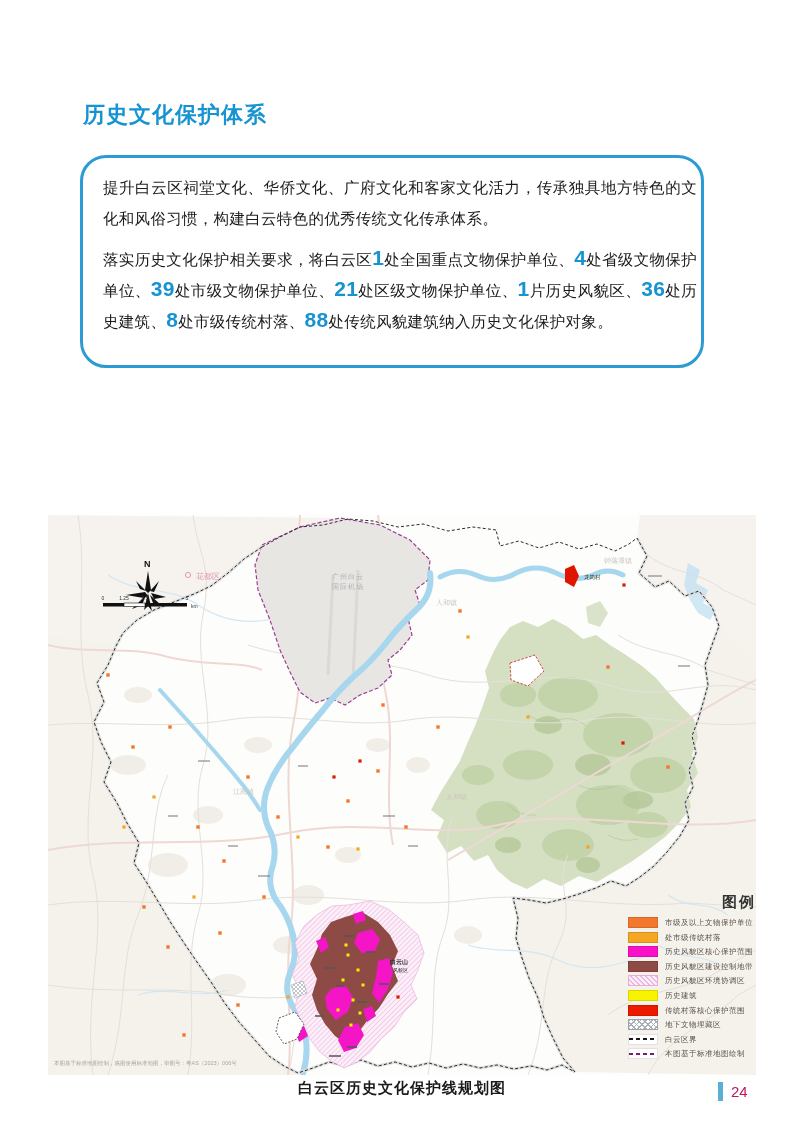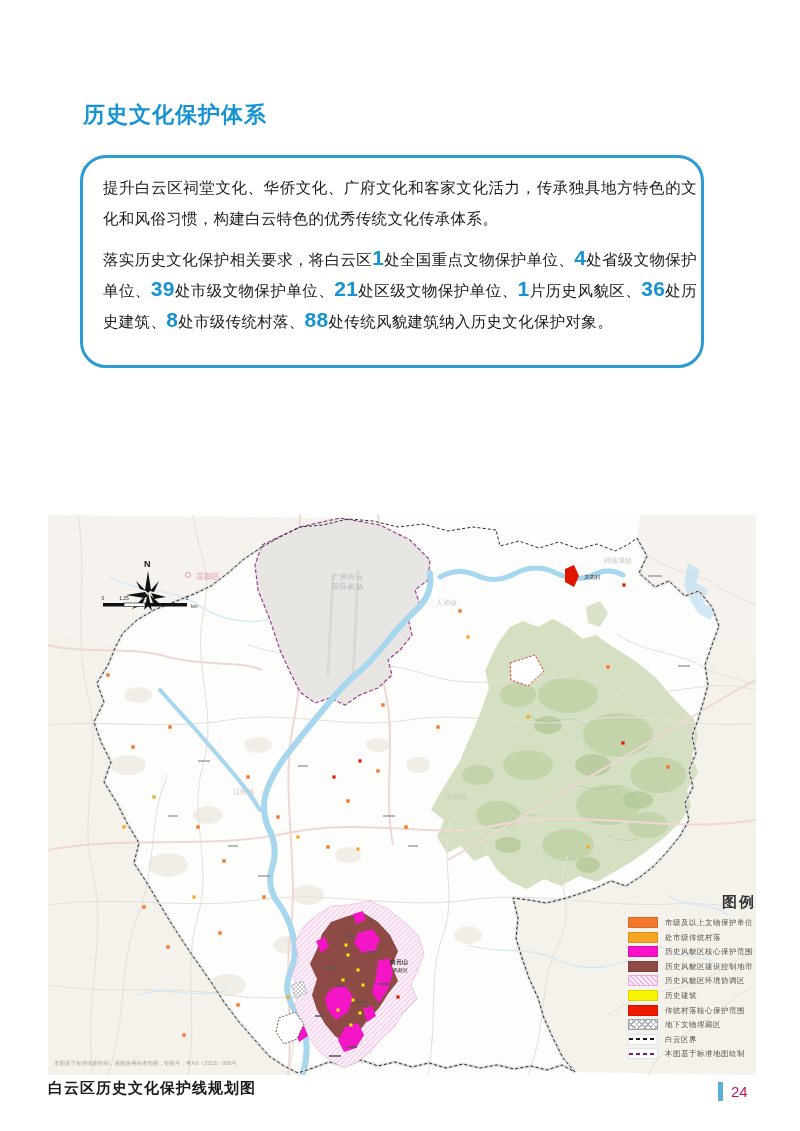--- a/index.html
+++ b/index.html
@@ -29,21 +29,21 @@
   .sw-hatch-pink{background:repeating-linear-gradient(45deg,#F0B5E3 0 1px,#FCF1FA 1px 3.5px);border:1px solid #E6AEDD;}
   .sw-hatch-cross{background:repeating-linear-gradient(45deg,#A9AEB8 0 1px,transparent 1px 4px),
                   repeating-linear-gradient(135deg,#A9AEB8 0 1px,#ffffff 1px 4px);border:1px solid #9CA2AE;}
   .sw-dash-black{background-color:#fff;background-image:repeating-linear-gradient(90deg,#1a1a1a 0 4px,transparent 4px 7px);
                  background-size:100% 2px;background-position:center;background-repeat:no-repeat;border:1px solid #E2E2E2;}
   .sw-dash-purple{background-color:#fff;background-image:repeating-linear-gradient(90deg,#7A1E6C 0 4px,transparent 4px 7px);
                  background-size:100% 2px;background-position:center;background-repeat:no-repeat;border:1px solid #E2E2E2;}
   .lg-label{font-size:7.5px;color:#5A5148;white-space:nowrap;letter-spacing:0.5px;}
 
   
-  .caption{position:absolute;left:48px;top:1079px;width:708px;text-align:left;font-size:15px;font-weight:bold;color:#1A1A1A;letter-spacing:1px;}
+  .caption{position:absolute;left:48px;top:1079px;width:708px;text-align:center;font-size:15px;font-weight:bold;color:#1A1A1A;letter-spacing:1px;}
   .pagenum-bar{position:absolute;left:718px;top:1082px;width:5px;height:19px;background:#5BAFD6;}
   .pagenum{position:absolute;left:731px;top:1083px;font-size:15px;color:#be185d;}
 </style>
 </head>
 <body>
 
 <div id="page">
 
   <div class="heading">历史文化保护体系</div>
 

